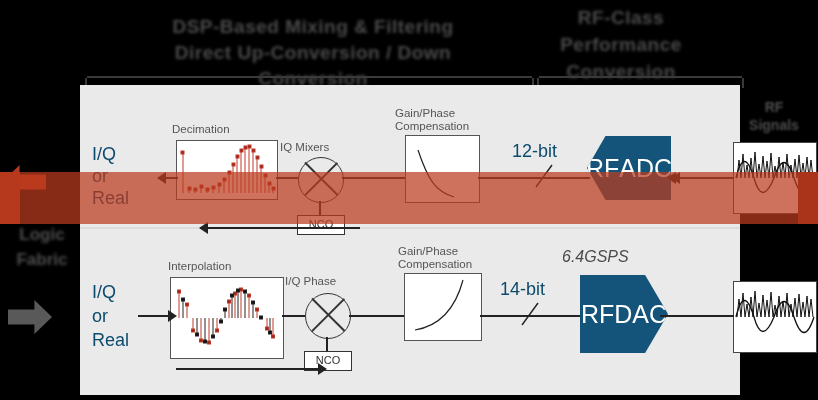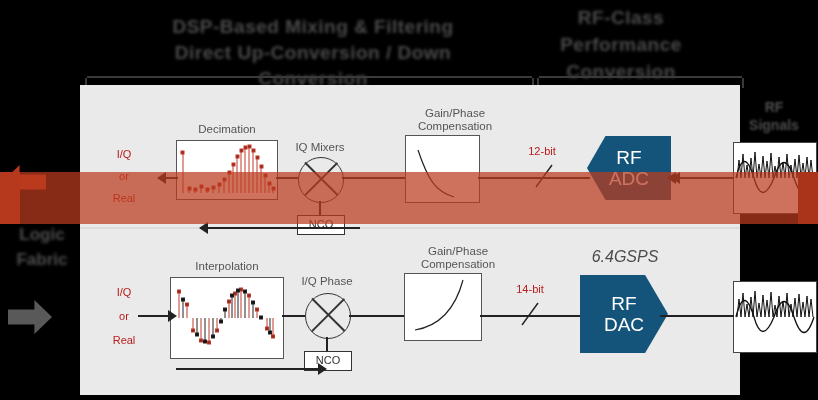--- a/index.html
+++ b/index.html
@@ -15,23 +15,23 @@
   
   .brk{position:absolute;height:10px;border:2px solid #3a3a3a;border-top:none;
        border-bottom:none;}
   .brk:after{content:"";position:absolute;left:0;right:0;top:-2px;height:2px;background:#3a3a3a;}
 
   
   #panel{position:absolute;left:80px;top:85px;width:660px;height:310px;background:#eaeaea;}
   #panel .divider{position:absolute;left:0;right:0;top:142px;height:2px;background:#dcdcdc;}
 
   
-  .lbl{position:absolute;color:#555;font-size:11.5px;line-height:13px;text-align:center;white-space:nowrap;}
+  .lbl{position:absolute;color:#555;font-size:11.5px;line-height:13px;white-space:nowrap;}
   .lbl.big{font-size:16px;color:#4a4a4a;}
-  .lbl.lg{font-size:11px;color:#b91c1c;}
+  .lbl.lg{font-size:18px;color:#0c4a6e;}
 
   .box{position:absolute;background:#fff;border:1px solid #555;}
   .hline{position:absolute;height:2px;background:#222;}
   .vline{position:absolute;width:2px;background:#222;}
 
   
   .arrowL:before{content:"";position:absolute;left:-1px;top:-5px;border-top:6px solid transparent;
       border-bottom:6px solid transparent;border-right:9px solid #222;}
   .arrowR:after{content:"";position:absolute;right:-9px;top:-5px;border-top:6px solid transparent;
       border-bottom:6px solid transparent;border-left:9px solid #222;}
@@ -40,22 +40,22 @@
   .mixer{position:absolute;width:44px;height:44px;border-radius:50%;border:1.5px solid #333;background:transparent;}
   .mixer i{position:absolute;left:50%;top:-2px;width:1.5px;height:104%;background:#333;display:block;}
   .mixer i:nth-child(1){transform:translateX(-50%) rotate(45deg);}
   .mixer i:nth-child(2){transform:translateX(-50%) rotate(-45deg);}
 
   .nco{position:absolute;background:#fff;border:1px solid #333;font-size:11px;color:#333;
        text-align:center;line-height:17px;width:46px;height:18px;}
 
   
   .conv{position:absolute;color:#fff;font-weight:normal;text-align:center;
-        display:flex;align-items:center;justify-content:center;flex-direction:column;
-        line-height:21px;font-size:19px;}
+        display:flex;align-items:center;justify-content:center;flex-direction:row;
+        line-height:21px;font-size:25px;}
   #adc{left:587px;top:136px;width:84px;height:64px;
        background:#14547a;clip-path:polygon(22% 0,100% 0,100% 100%,22% 100%,0 50%);}
   #dac{left:580px;top:275px;width:88px;height:78px;
        background:#14547a;clip-path:polygon(0 0,74% 0,100% 50%,74% 100%,0 100%);}
 
   
   .sideArrow{position:absolute;}
   #sa-top{left:2px;top:165px;width:44px;height:34px;background:#b2381f;
       clip-path:polygon(40% 0,40% 28%,100% 28%,100% 72%,40% 72%,40% 100%,0 50%);}
   #sa-bot{left:8px;top:300px;width:44px;height:34px;background:#595959;

